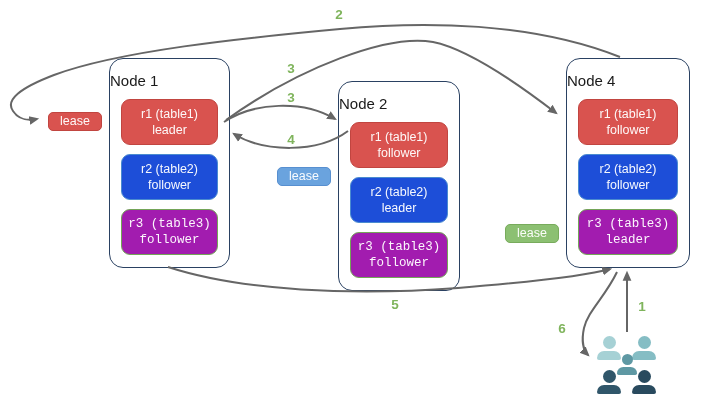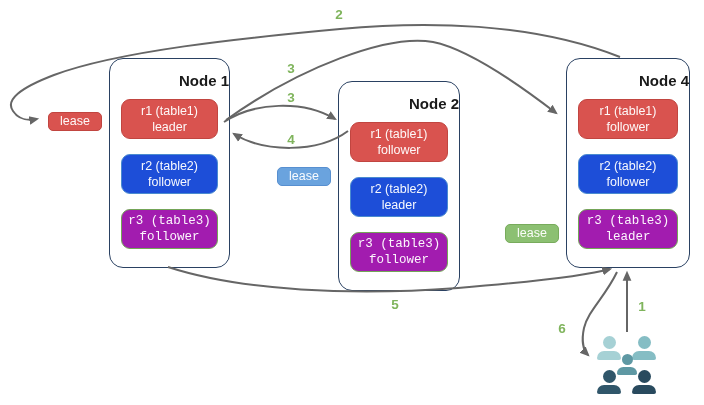--- a/index.html
+++ b/index.html
@@ -5,23 +5,23 @@
   html,body{margin:0;padding:0;background:#fff;}
   .stage{
     position:relative;width:704px;height:405px;background:#ffffff;
     font-family:"Liberation Sans", sans-serif;overflow:hidden;
   }
   .stage *{box-sizing:border-box;}
   svg.arrows{position:absolute;left:0;top:0;z-index:5;pointer-events:none;}
   .arr{stroke:#666666;stroke-width:2;fill:none;}
 
   .node{position:absolute;height:210px;background:#fff;border:1.5px solid #2a4162;border-radius:14px;z-index:1;}
-  .node-title{position:absolute;top:13px;left:0;right:0;text-align:right;font-size:15px;font-weight:700;color:#1a1a1a;}
+  .node-title{position:absolute;top:13px;left:0;right:0;text-align:left;font-size:15px;font-weight:400;color:#1a1a1a;}
   .replica{
-    position:absolute;left:11px;right:11px;height:40px;border-radius:9px;
+    position:absolute;left:11px;right:11px;height:46px;border-radius:9px;
     display:flex;flex-direction:column;align-items:center;justify-content:center;
     text-align:center;font-size:12.5px;line-height:1.3;color:rgba(255,255,255,0.96);
   }
   .replica.red{background:#d9534f;border:1.5px solid #c14540;}
   .replica.blue{background:#1d4ed8;border:1.5px solid #4a8bd0;}
   .replica.green{background:#a21caf;border:1.5px solid #74a558;font-family:Liberation Mono, monospace;}
   .r-top{top:40px}.r-mid{top:95px}.r-bot{top:150px}
 
   .lease{
     position:absolute;width:54px;height:19px;line-height:17px;text-align:center;

